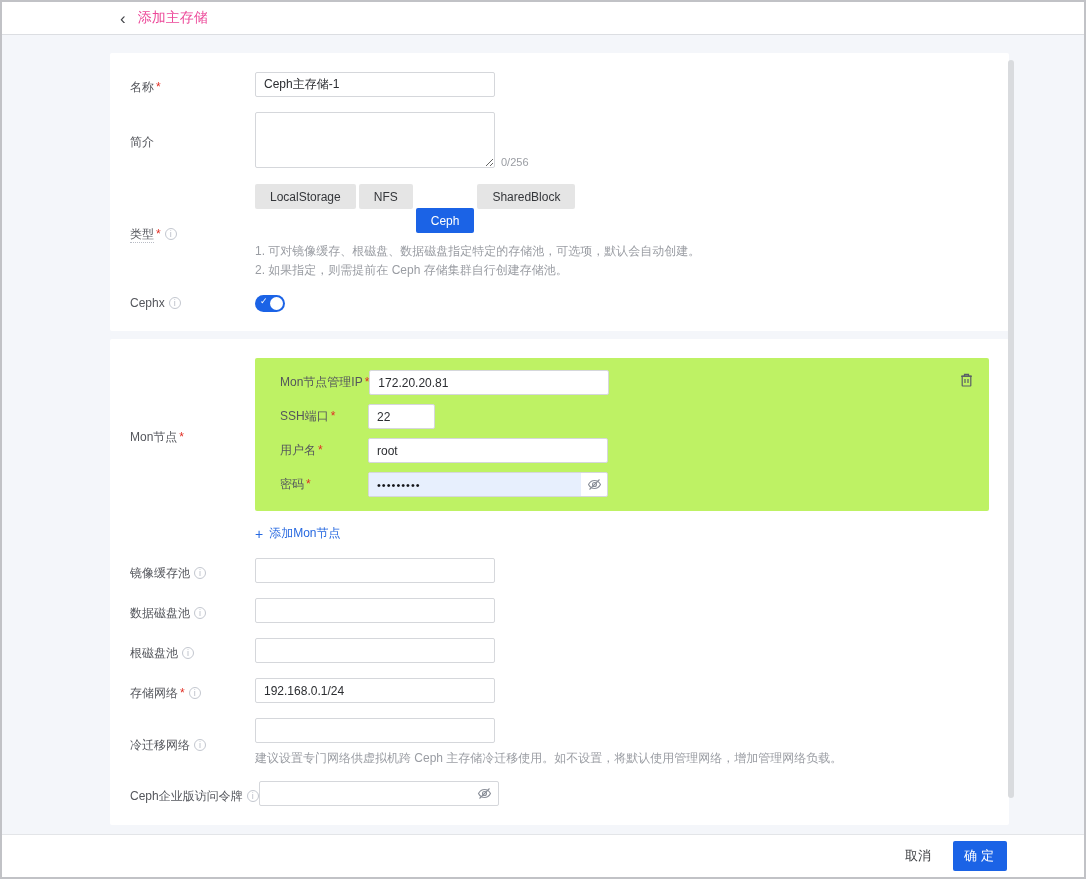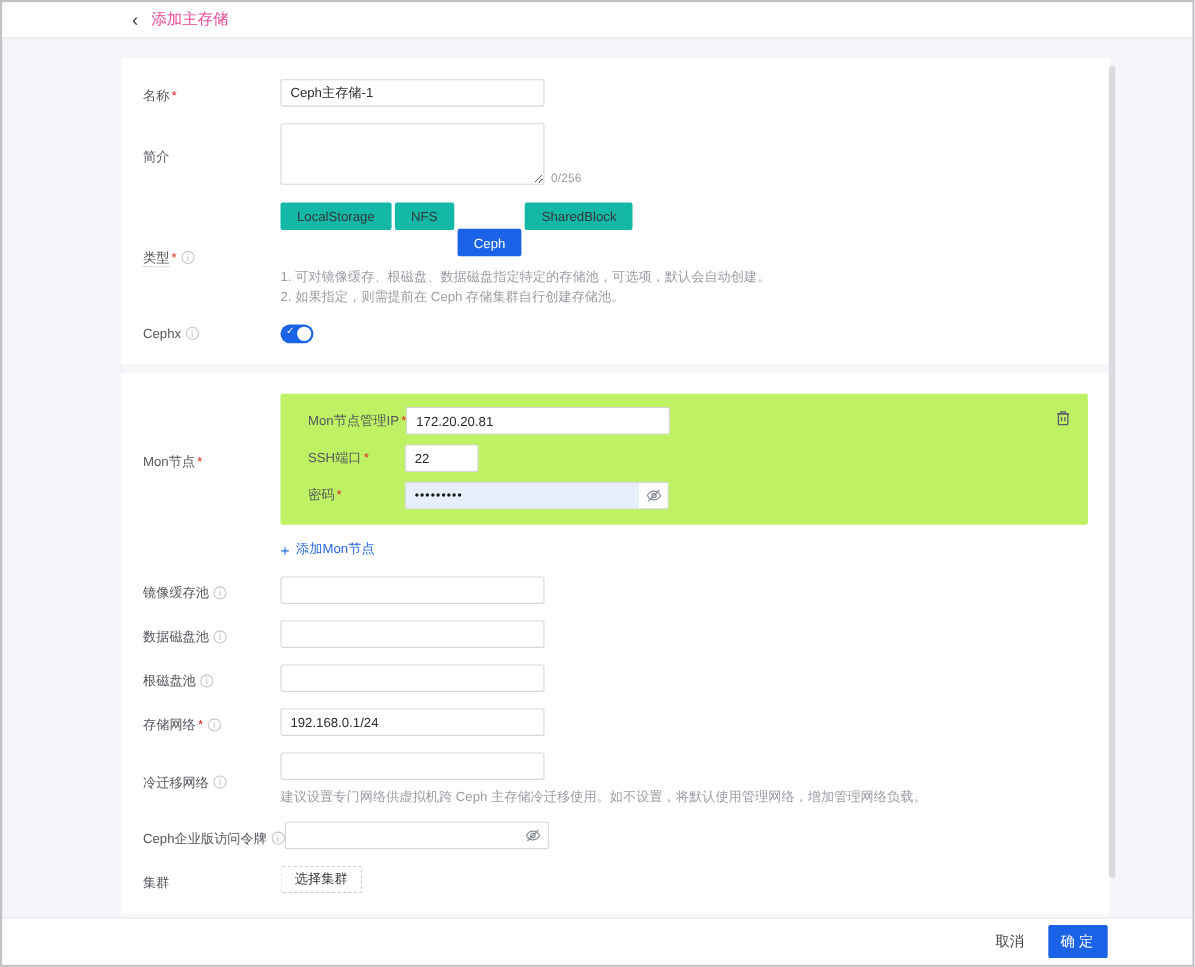--- a/index.html
+++ b/index.html
@@ -24,21 +24,21 @@
   .info-i { display: inline-block; width: 12px; height: 12px; border: 1px solid #c3c7cf; border-radius: 50%; color: #b9bdc6; font-size: 9px; line-height: 11px; text-align: center; margin-left: 4px; vertical-align: 1px; font-style: normal; }
   .lbl-dotted { border-bottom: 1px dotted #b9bdc6; padding-bottom: 1px; }
 
   .inp { width: 240px; height: 25px; border: 1px solid #d5d7db; border-radius: 2px; padding: 0 8px; font-size: 12px; color: #2b2d31; background: #fff; font-family: "Liberation Sans", sans-serif; outline: none; }
   textarea.inp { width: 240px; height: 56px; resize: both; padding: 5px 8px; }
   .desc-wrap { display: flex; align-items: flex-end; }
   .counter { color: #9a9da3; margin-left: 6px; font-size: 11px; }
 
   
   .seg-group { display: flex; gap: 3px; }
-  .seg { height: 25px; padding: 0 15px; background: #14b8a6; border: none; border-radius: 2px; font-size: 12px; color: #34363a; cursor: pointer; font-family: "Liberation Sans", sans-serif; }
+  .seg { height: 25px; padding: 0 15px; background: #e5e5e5; border: none; border-radius: 2px; font-size: 12px; color: #34363a; cursor: pointer; font-family: "Liberation Sans", sans-serif; }
   .seg.sel { background: #1b63e6; color: #fff; margin-top: 24px; }
   .hints { margin-top: 9px; color: #9a9da3; line-height: 19px; }
 
   
   .toggle { width: 30px; height: 17px; background: #1b63e6; border-radius: 9px; position: relative; cursor: pointer; margin-top: 3px; }
   .toggle .knob { position: absolute; right: 2px; top: 2px; width: 13px; height: 13px; border-radius: 50%; background: #fff; }
   .toggle .tick { position: absolute; left: 5px; top: 1px; color: #fff; font-size: 9px; }
 
   
   .mon-panel { width: 735px; background: #bef264; border-radius: 2px; padding: 12px 20px 14px 25px; position: relative; }
@@ -154,20 +154,26 @@
             <input class="inp" value="172.20.20.81" style="">
           </div>
           <div class="mon-row">
             <div class="mon-lbl">
               <span>SSH端口</span><span class="req">*</span>
             </div>
             <input class="inp inp-narrow" value="22" style="">
           </div>
           <div class="mon-row">
             <div class="mon-lbl">
+              <span>用户名</span><span class="req">*</span>
+            </div>
+            <input class="inp" value="root" style="">
+          </div>
+          <div class="mon-row">
+            <div class="mon-lbl">
               <span>密码</span><span class="req">*</span>
             </div>
             <div class="pwd-box">
               <div class="pwd-dots">•••••••••</div>
               <div class="pwd-eye">
                 <svg width="15" height="13" viewBox="0 0 15 13" fill="none" stroke="#8a8f99" stroke-width="1.1">
                   <path d="M1.5 6.5 C3 3.7 5 2.5 7.5 2.5 C10 2.5 12 3.7 13.5 6.5 C12 9.3 10 10.5 7.5 10.5 C5 10.5 3 9.3 1.5 6.5 Z"></path>
                   <circle cx="7.5" cy="6.5" r="2"></circle>
                   <path d="M2.5 11.5 L12.5 1.5"></path>
                 </svg>
@@ -229,26 +235,20 @@
           <div class="token-eye">
             <svg width="15" height="13" viewBox="0 0 15 13" fill="none" stroke="#8a8f99" stroke-width="1.1">
               <path d="M1.5 6.5 C3 3.7 5 2.5 7.5 2.5 C10 2.5 12 3.7 13.5 6.5 C12 9.3 10 10.5 7.5 10.5 C5 10.5 3 9.3 1.5 6.5 Z"></path>
               <circle cx="7.5" cy="6.5" r="2"></circle>
               <path d="M2.5 11.5 L12.5 1.5"></path>
             </svg>
           </div>
         </div>
       </div>
 
-      <div class="row">
-        <div class="lbl">
-          <span>集群</span>
-        </div>
-        <button class="dashed-btn">选择集群</button>
-      </div>
 
     </div>
 
     <div class="scrollbar"></div>
   </div>
 
   <div class="footer">
     <button class="btn-cancel">取消</button>
     <button class="btn-ok">确定</button>
   </div>

